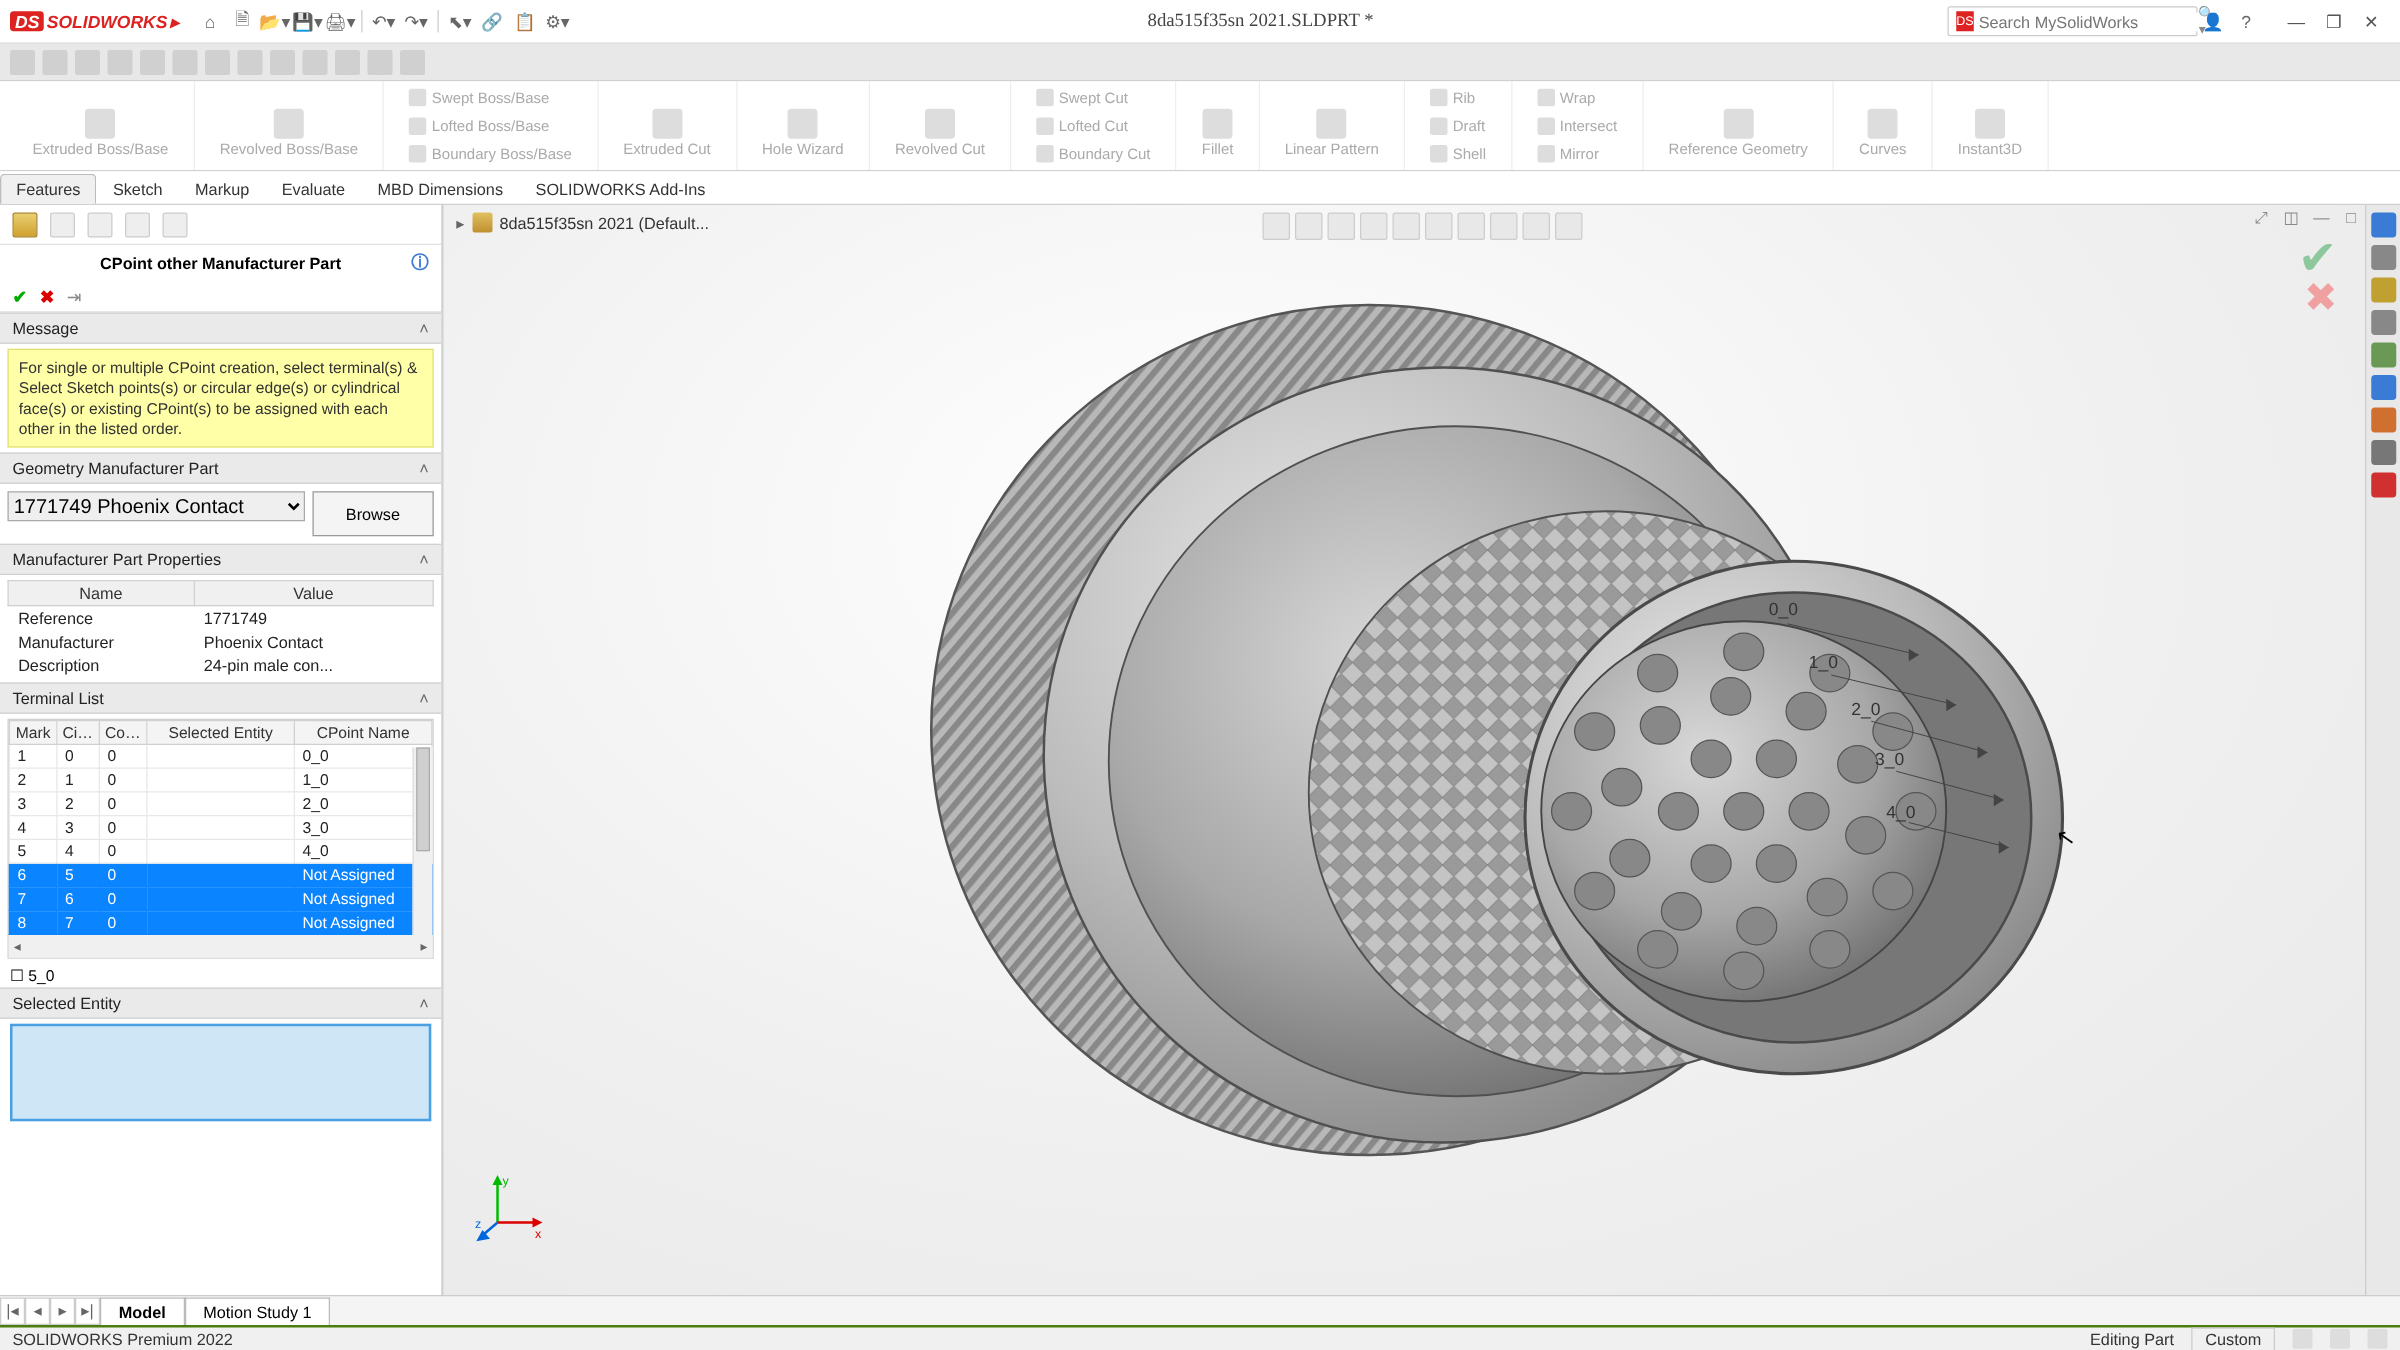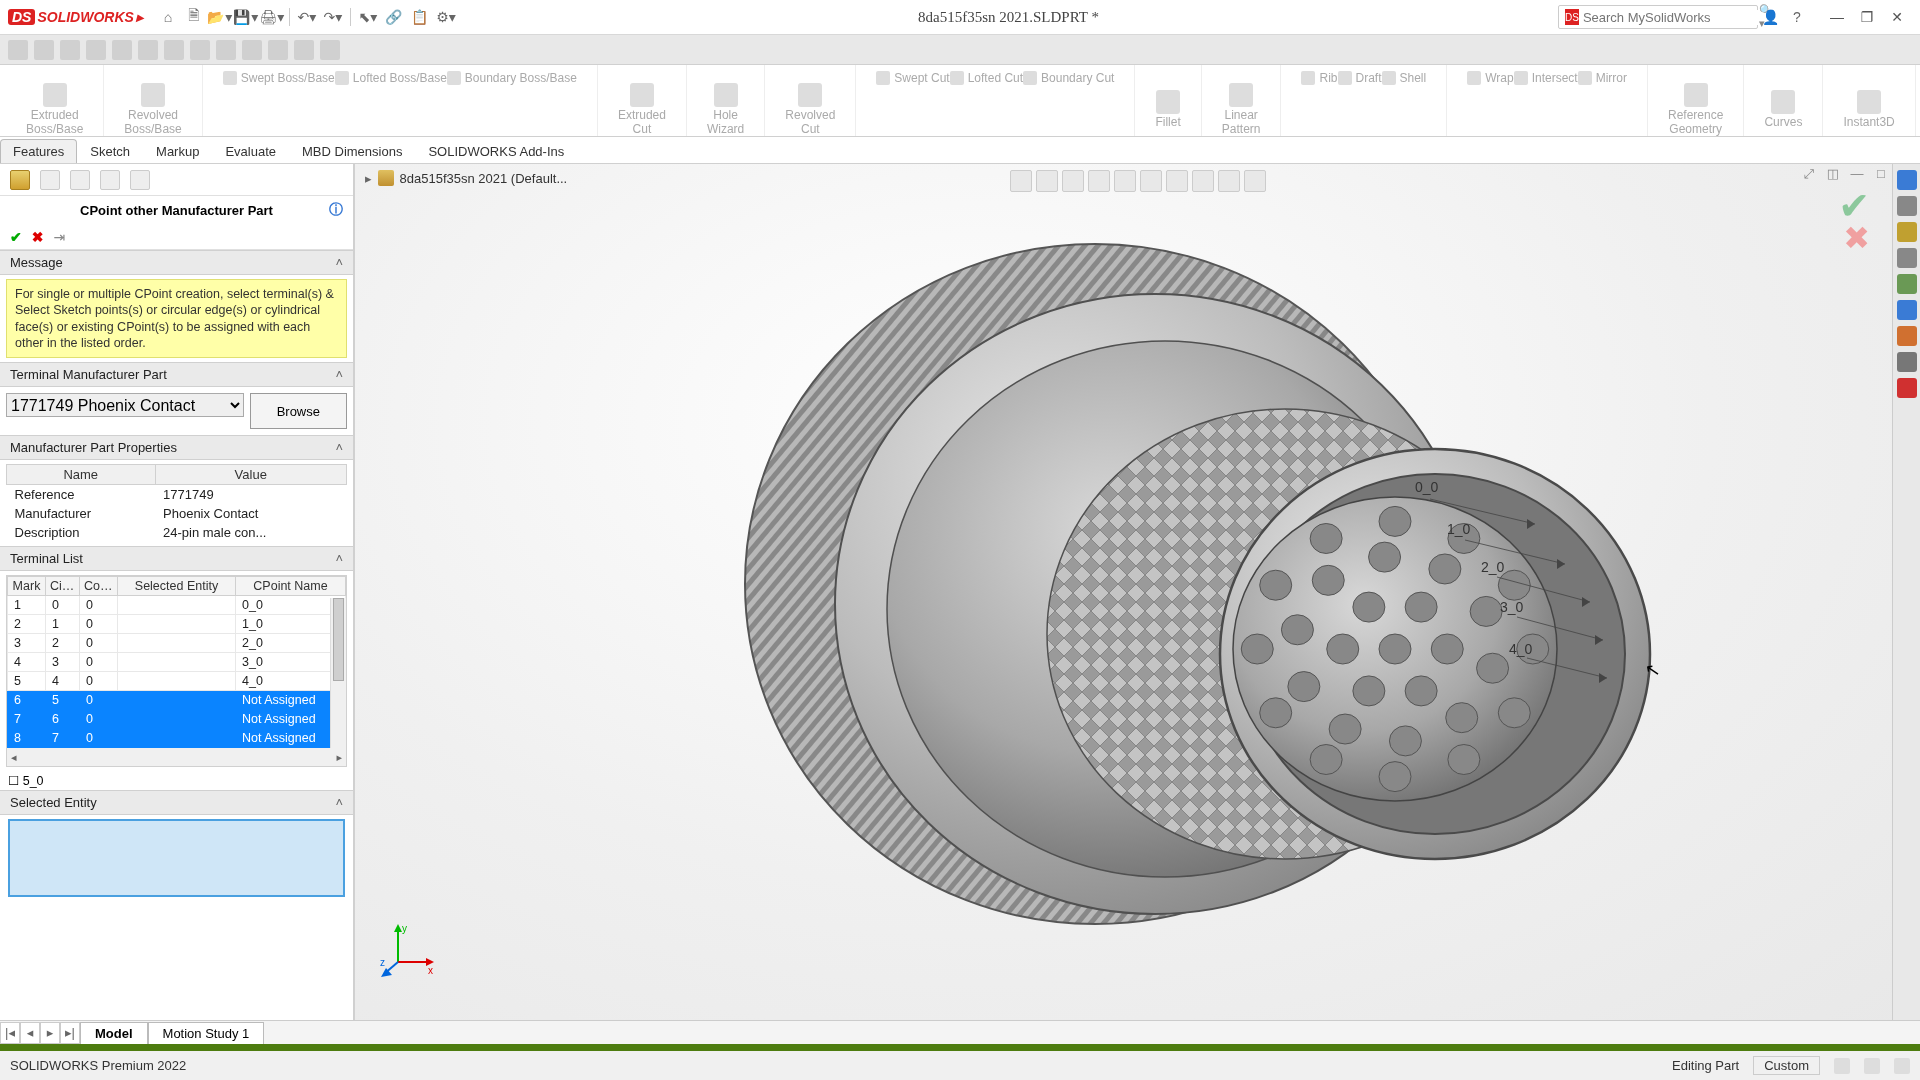--- a/index.html
+++ b/index.html
@@ -13,21 +13,21 @@
 .search-box { display:flex; align-items:center; border:1px solid #ccc; height:24px; padding:0 6px; border-radius:2px; width:200px;}
 .search-box input { border:none; outline:none; font-size:13px; flex:1;}
 .search-logo { width:16px; height:16px; background:#d22; color:#fff; font-size:10px; display:flex; align-items:center; justify-content:center; margin-right:4px;}
 .win-btns { display:flex; margin-left:12px;}
 .win-btns div { width:30px; text-align:center; color:#555; cursor:pointer; font-size:14px;}
 
 .quickbar { height:30px; background:#e8e8e8; border-bottom:1px solid #d0d0d0; display:flex; align-items:center; padding:0 8px; gap:6px;}
 .qb-icon { width:20px; height:20px; opacity:0.55; background:#bbb; border-radius:2px;}
 
 .ribbon { height:72px; background:#fff; border-bottom:1px solid #d0d0d0; display:flex; align-items:stretch; padding:0 6px; color:#aaa; font-size:12px;}
-.ribbon-group { display:flex; flex-direction:row; justify-content:space-between; align-items:center; padding:4px 20px; border-right:1px solid #eee;}
+.ribbon-group { display:flex; flex-direction:column; justify-content:space-between; align-items:center; padding:4px 20px; border-right:1px solid #eee;}
 .ribbon-big { text-align:center; line-height:1.1; padding-top:18px;}
 .ribbon-big .ic { width:24px; height:24px; background:#ddd; margin:0 auto 2px; border-radius:3px;}
 .ribbon-row { display:flex; align-items:center; gap:4px; padding:2px 0; white-space:nowrap;}
 .ribbon-row .ic { width:14px; height:14px; background:#ddd; border-radius:2px;}
 
 .tabs { height:27px; background:#fff; border-bottom:1px solid #d0d0d0; display:flex; align-items:flex-end; font-size:13px;}
 .tab { padding:4px 12px; color:#333; border:1px solid transparent; border-bottom:none; cursor:pointer;}
 .tab.active { background:#f0f0f0; border-color:#bbb; border-radius:4px 4px 0 0;}
 
 .workarea { flex:1; display:flex; background:#fff; position:relative; min-height:0;}
@@ -80,21 +80,21 @@
 
 .connector-svg { position:absolute; top:60px; left:320px; width:1160px; height:820px;}
 
 .triad { position:absolute; bottom:40px; left:25px;}
 .cursor-arrow { position:absolute; top:495px; left:1290px; font-size:18px; color:#000; transform:rotate(-10deg);}
 .bottom-tabs { height:24px; background:#f4f4f4; border-top:1px solid #ccc; display:flex; align-items:flex-end; font-size:13px;}
 .bottom-arrows { display:flex;}
 .bottom-arrows div { width:20px; height:22px; border:1px solid #ccc; text-align:center; line-height:20px; color:#666; background:#fff; cursor:pointer;}
 .btab { padding:3px 14px; border:1px solid #bbb; border-bottom:none; background:#fff; cursor:pointer;}
 .btab.active { font-weight:bold;}
-.statusbar { height:36px; background:#f0f0f0; border-top:7px solid #4d7c0f; display:flex; align-items:center; justify-content:space-between; padding:0 10px; font-size:13px; color:#333;}
+.statusbar { height:20px; background:#f0f0f0; border-top:2px solid #4d7c0f; display:flex; align-items:center; justify-content:space-between; padding:0 10px; font-size:13px; color:#333;}
 .status-right { display:flex; align-items:center; gap:14px;}
 .status-right .ic { width:16px; height:16px; background:#ddd; border-radius:2px;}
 </style>
 </head>
 <body>
 
 <div class="titlebar">
   <div class="logo">
     <span class="logo-s">DS</span>
       <span>SOLIDWORKS</span>
@@ -269,21 +269,21 @@
       <span class="pin">⇥</span>
     </div>
 
     <div class="section-head">
         <span>Message</span>
         <span class="chev">˄</span>
       </div>
     <div class="msg-box">For single or multiple CPoint creation, select terminal(s) &amp; Select Sketch points(s) or circular edge(s) or cylindrical face(s) or existing CPoint(s) to be assigned with each other in the listed order.</div>
 
     <div class="section-head">
-        <span>Terminal Manufacturer Part</span>
+        <span>Geometry Manufacturer Part</span>
         <span class="chev">˄</span>
       </div>
     <div class="selrow">
       <select><option>1771749 Phoenix Contact</option></select>
       <button class="browse-btn">Browse</button>
     </div>
 
     <div class="section-head">
         <span>Manufacturer Part Properties</span>
         <span class="chev">˄</span>

